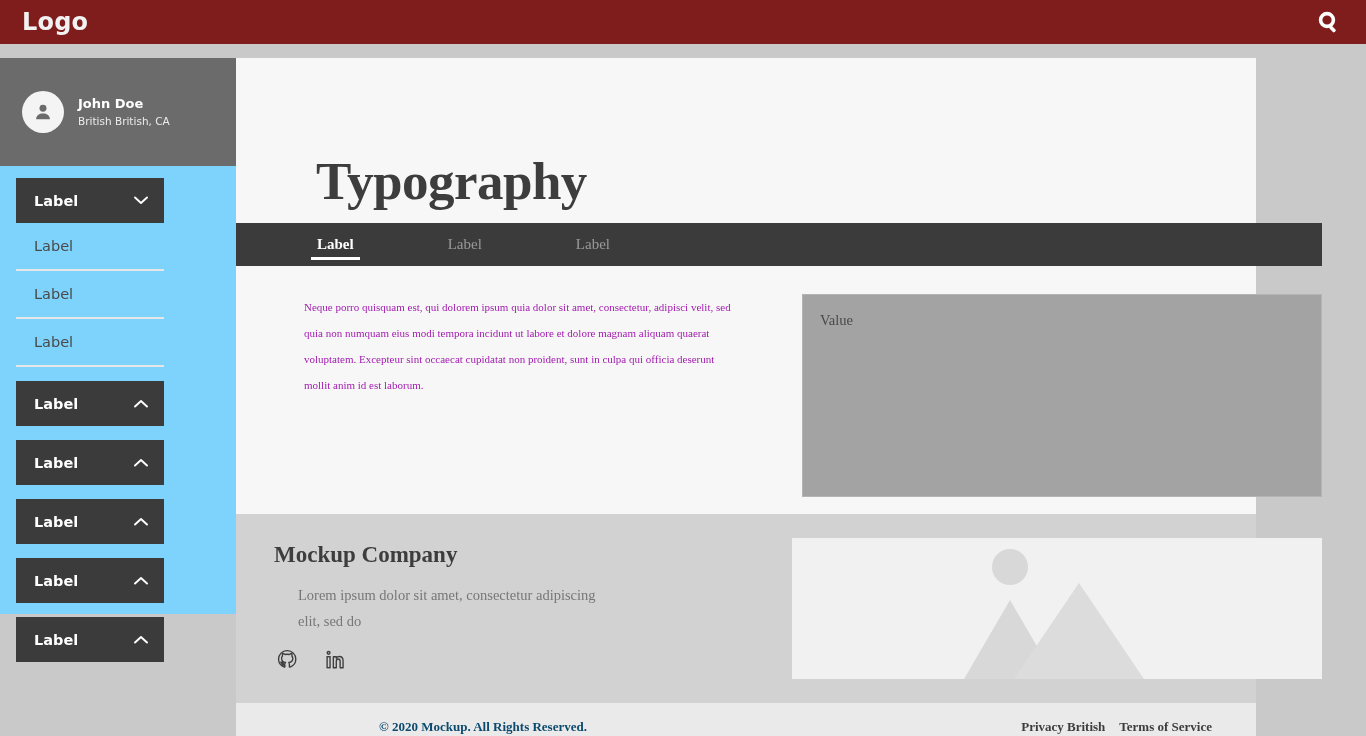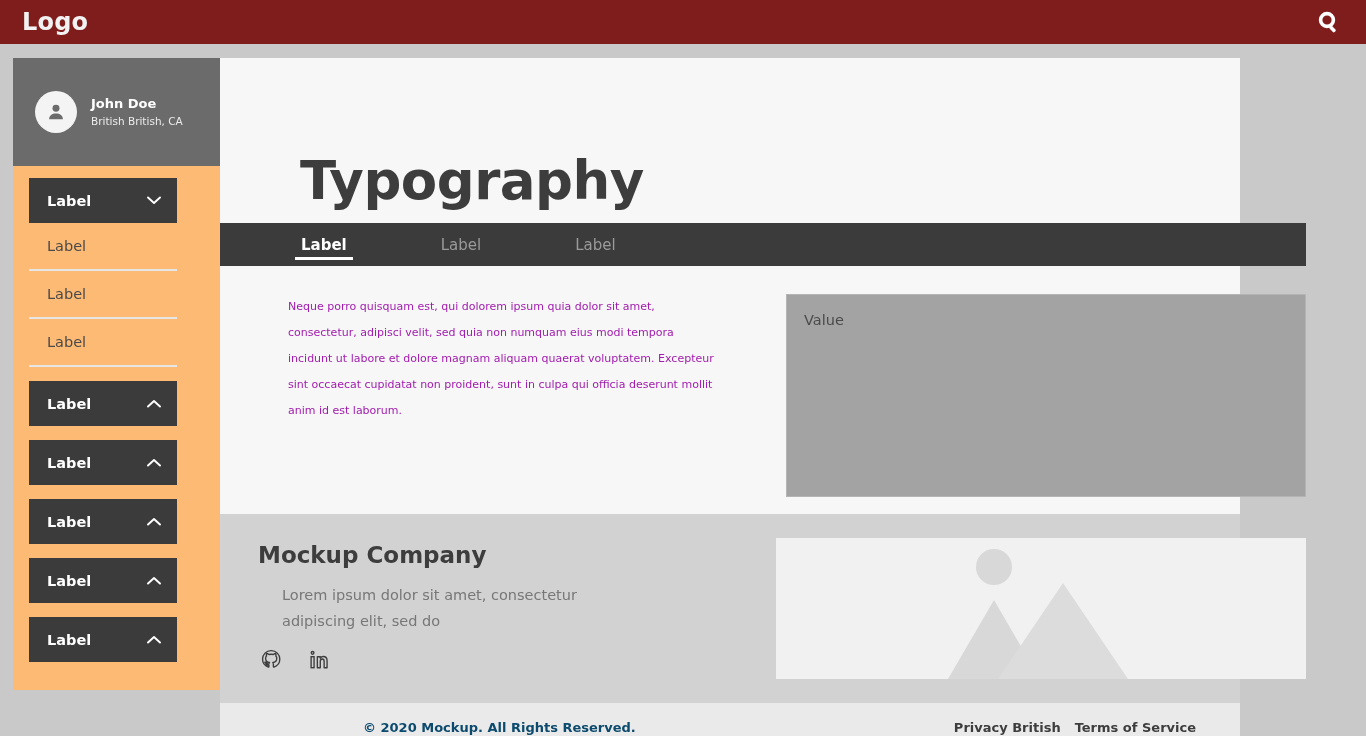--- a/index.html
+++ b/index.html
@@ -16,23 +16,22 @@
     position: absolute; left: 0; top: 0; width: 1366px; height: 44px;
     background: #7f1d1d; display: flex; align-items: center;
     justify-content: space-between; padding: 0 22px;
   }
   .logo { color: #f2f2f2; font-size: 24px; font-weight: bold; letter-spacing: 0.2px; }
   .search-btn { width: 30px; height: 30px; display: flex; align-items: center;
     justify-content: center; cursor: pointer; }
 
   
   .sidebar {
-    position: absolute; left: 0; top: 58px; width: 236px; height: 632px;
-    background: #fdba74;
-    margin-left: 13px;
+    position: absolute; left: 0; top: 58px; width: 236px; height: 556px;
+    background: #7dd3fc;
   }
   .profile {
     height: 108px; background: #6b6b6b; display: flex; align-items: center;
     padding: 0 22px; gap: 14px;
   }
   .avatar {
     width: 42px; height: 42px; border-radius: 50%; background: #f4f4f4;
     display: flex; align-items: center; justify-content: center; flex: none;
   }
   .profile-text { line-height: 1.25; }
@@ -50,21 +49,21 @@
   .menu-item.spaced { margin-top: 14px; }
   .submenu-item {
     width: 148px; margin-left: 16px; height: 48px;
     display: flex; align-items: center; padding: 0 0 0 18px;
     color: #4a4a4a; font-size: 14.5px; cursor: pointer;
     border-bottom: 2px solid #e6e6e6;
   }
   .chev { width: 14px; height: 9px; flex: none; }
 
   
-  .main { position: absolute; left: 220px; top: 58px; width: 1020px; height: 678px; }
+  .main { position: absolute; left: 236px; top: 58px; width: 1020px; height: 678px; font-family: Liberation Serif, serif; }
 
   .hero {
     height: 165px; background: #f7f7f7; position: relative;
   }
   .page-title {
     position: absolute; left: 80px; bottom: 12px;
     font-size: 53px; font-weight: bold; color: #3d3d3d; letter-spacing: -0.5px;
   }
 
   .tabbar {

